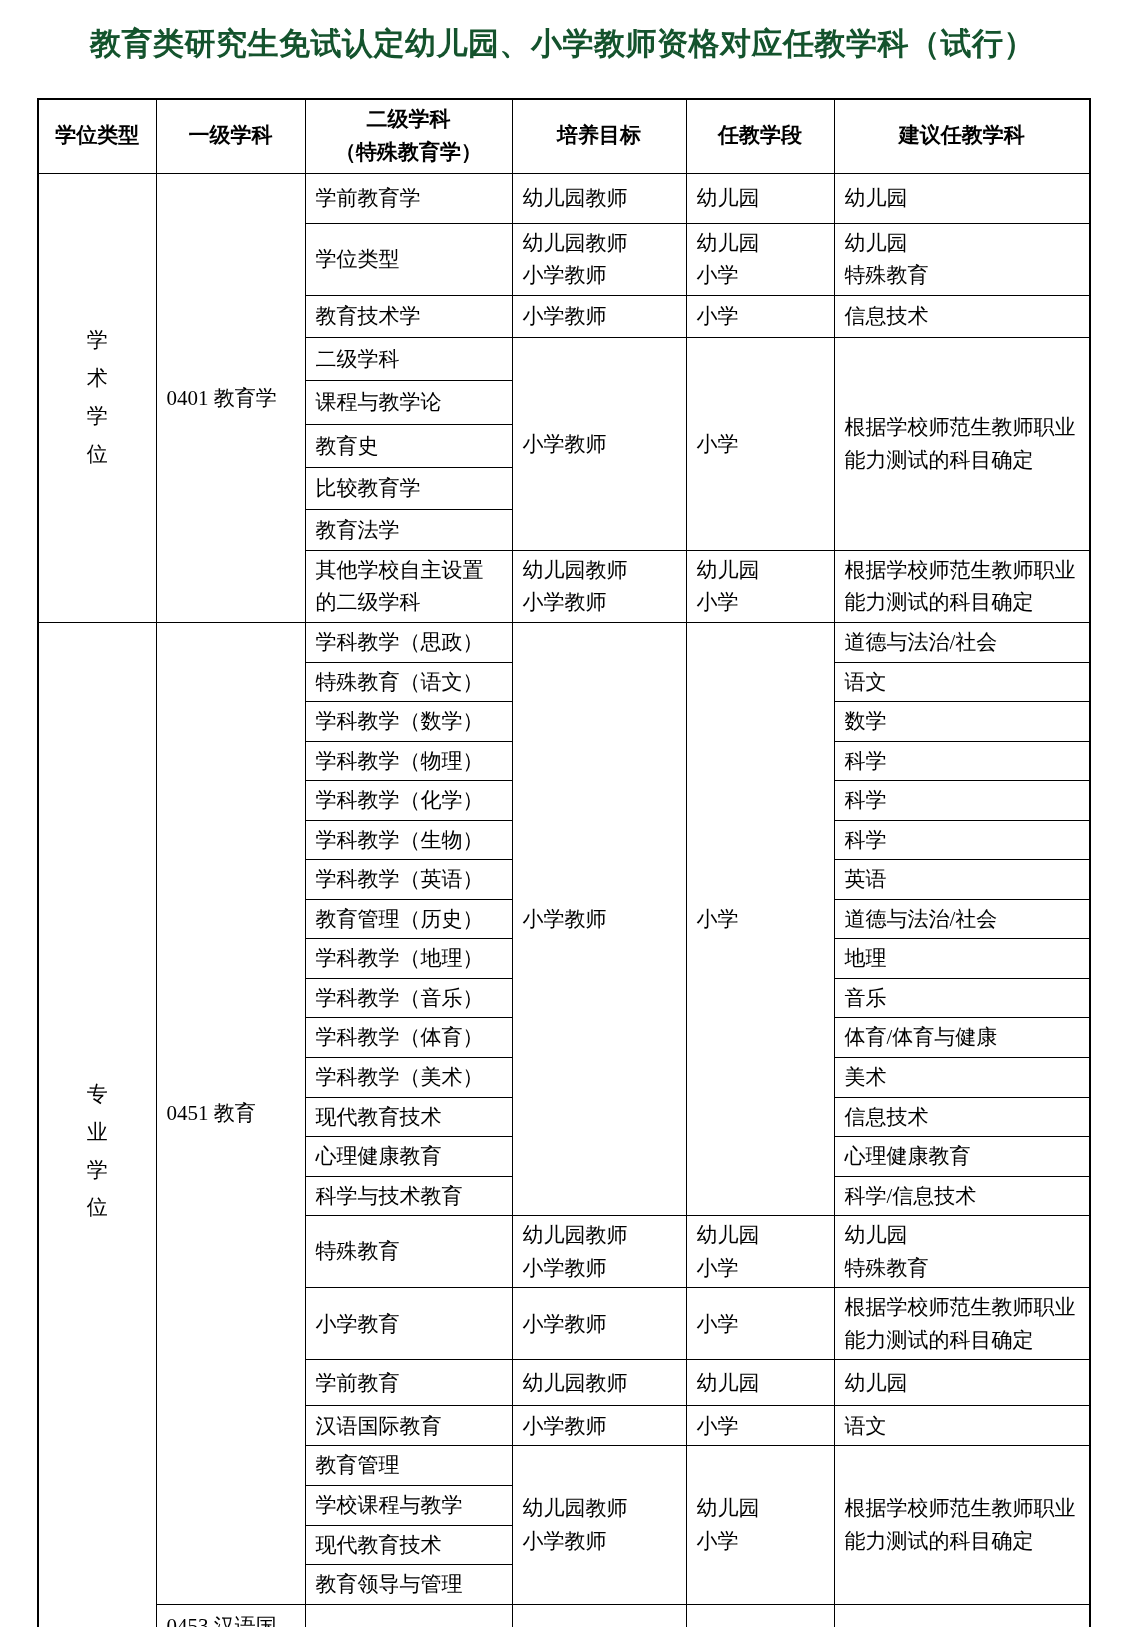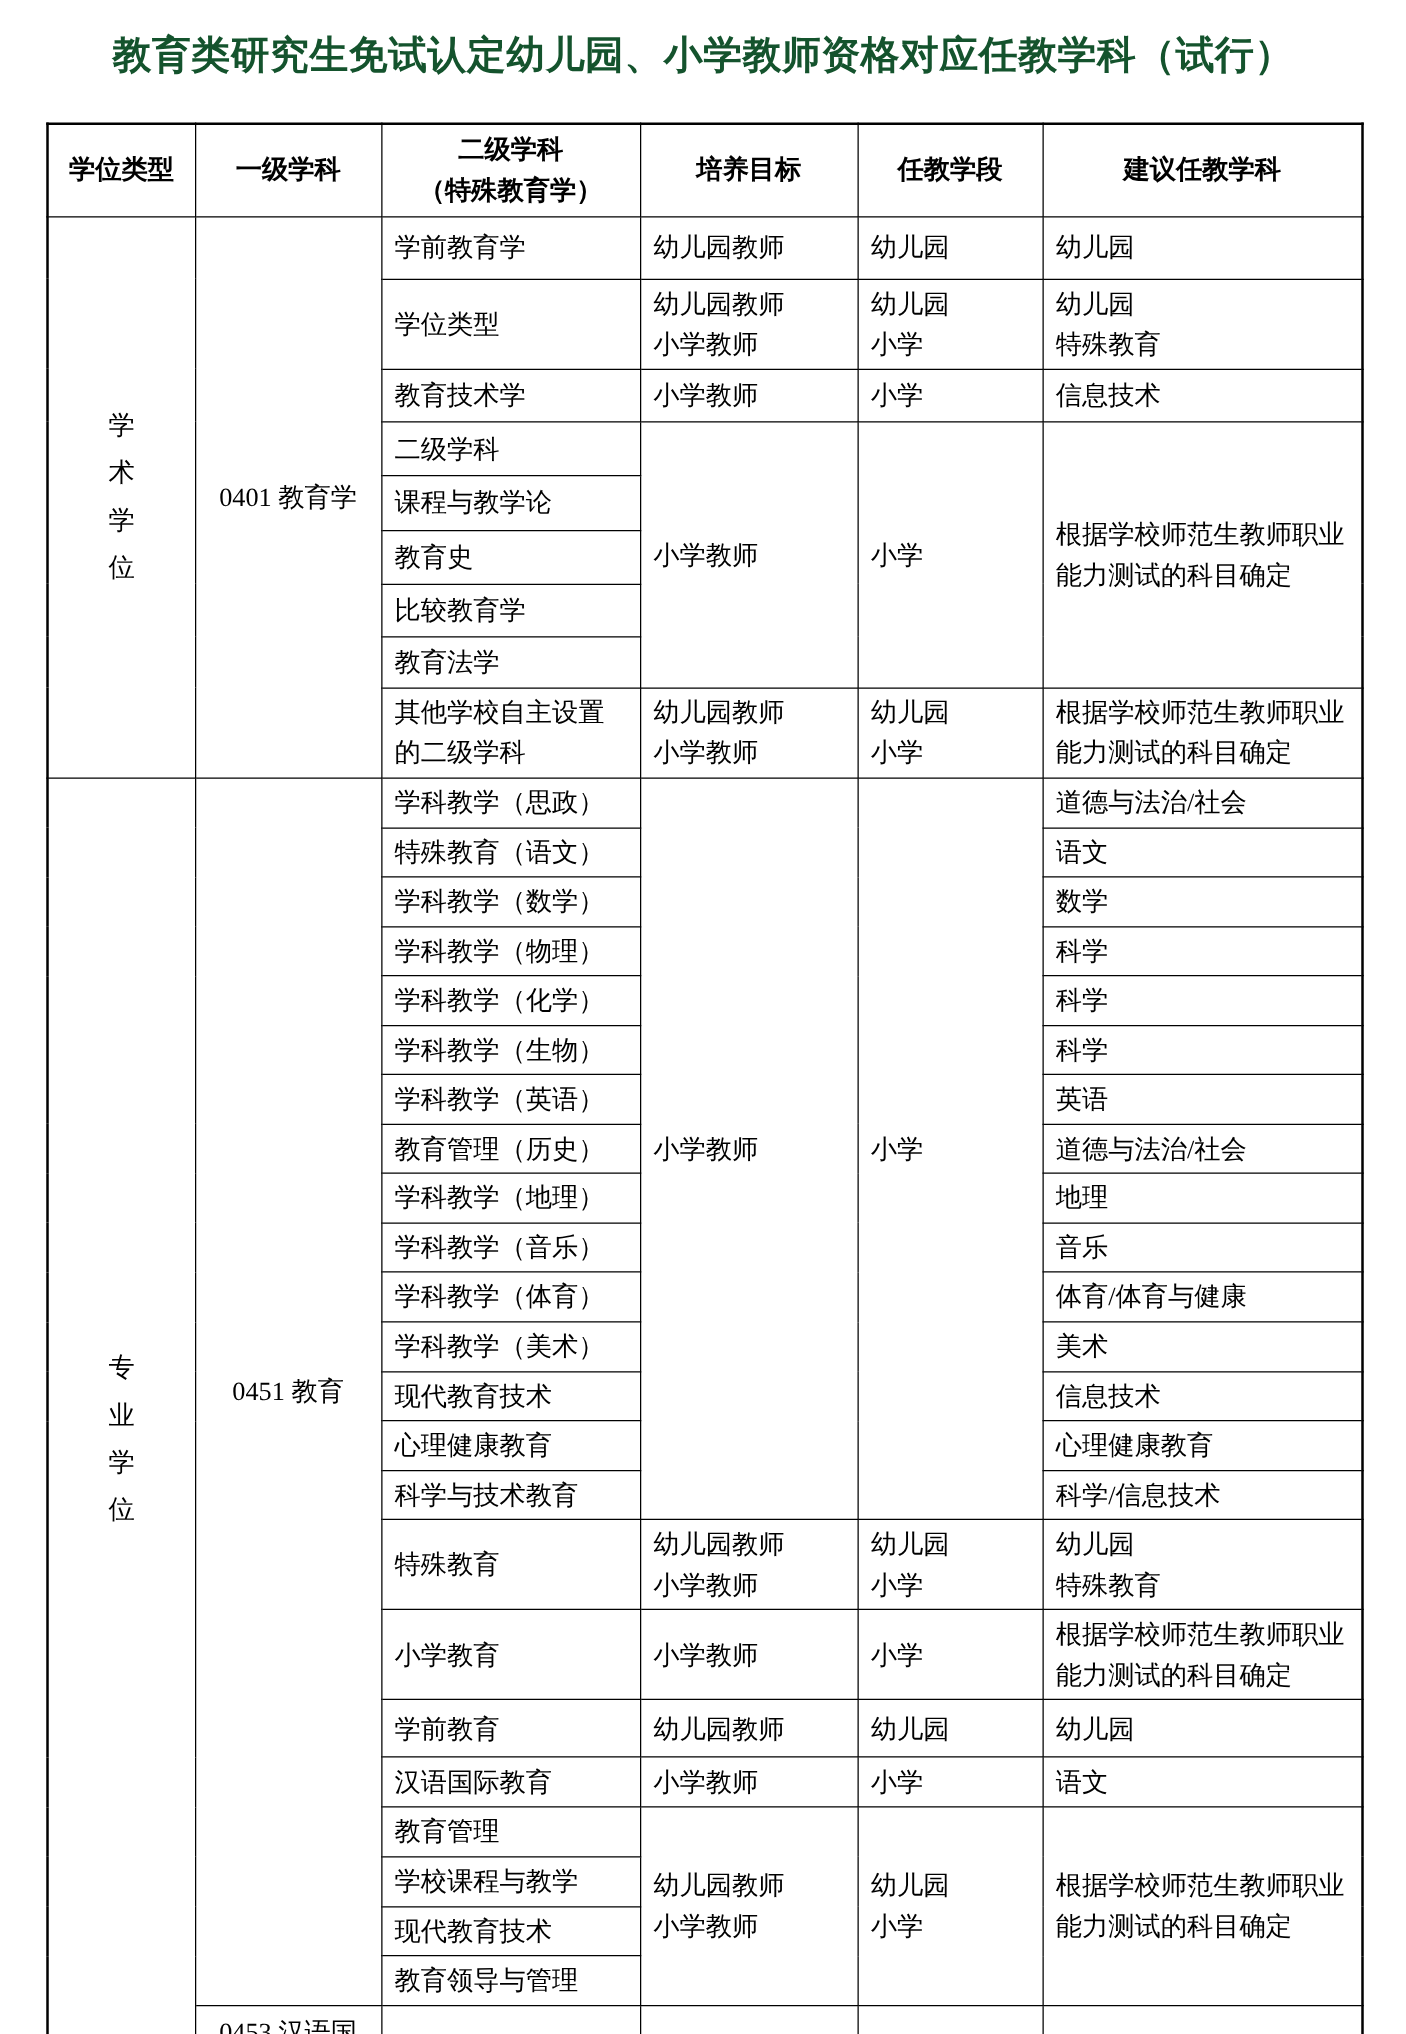--- a/index.html
+++ b/index.html
@@ -44,21 +44,21 @@
     white-space: pre-line;
     line-height: 1.55;
     overflow: hidden;
   }
   table.mapping th {
     font-weight: 700;
     text-align: center;
     padding: 3px 4px;
     line-height: 1.6;
   }
-  td.ctr { text-align: center; padding: 3px 12px; }
+  td.ctr { padding: 3px 12px; }
   td.vcell { text-align: center; padding: 0; }
   .vtext {
     width: 23px;
     margin: 0 auto;
     word-break: break-all;
     line-height: 1.8;
   }
   td.wide2 { line-height: 1.8; }
 </style>
 </head>

